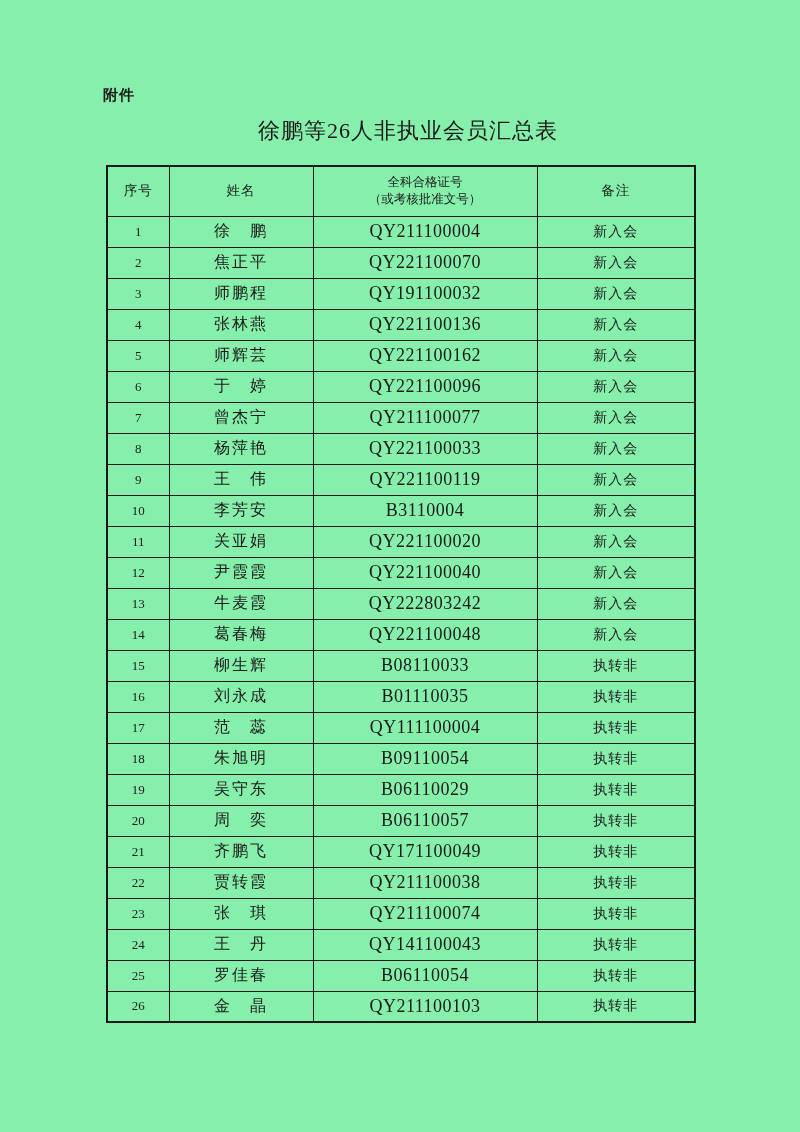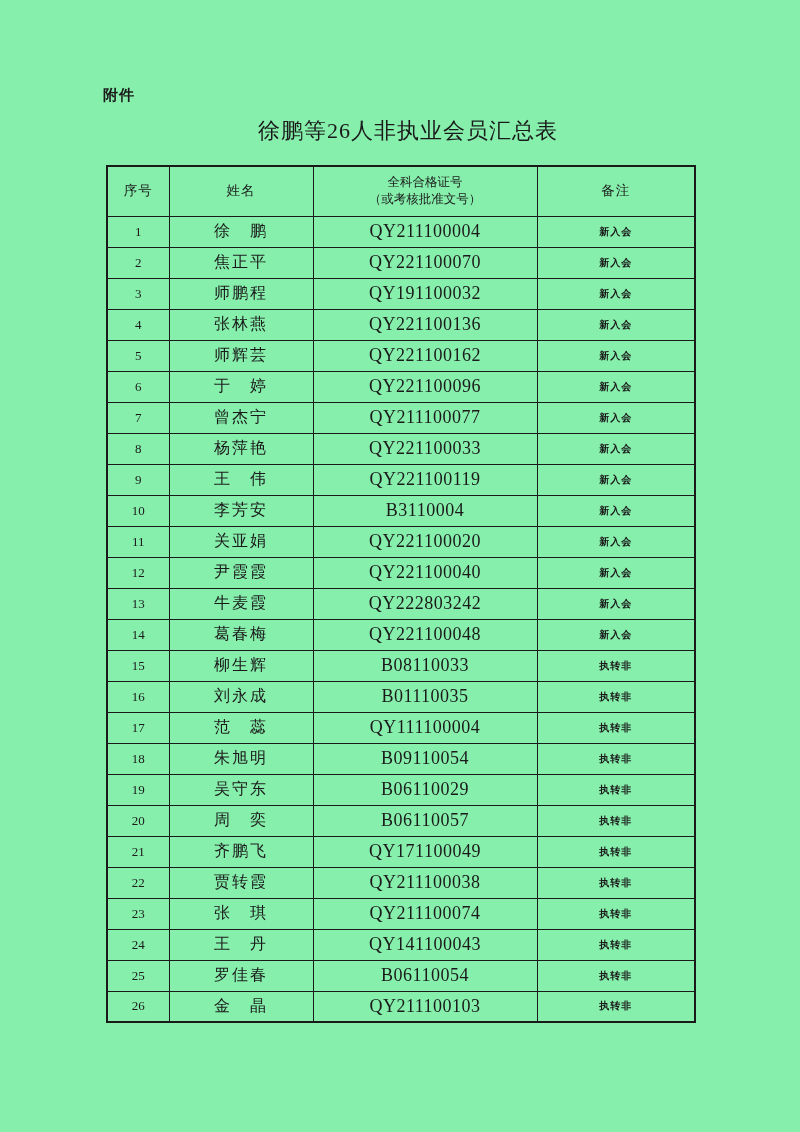--- a/index.html
+++ b/index.html
@@ -77,23 +77,22 @@
   }
   td.col-name {
     font-size: 16px;
     letter-spacing: 2px;
   }
   td.col-cert {
     font-size: 18px;
     letter-spacing: 0.5px;
   }
   td.col-remark {
-    font-size: 10px;
-    letter-spacing: 1px;
-    font-weight: bold;
+    font-size: 14px;
+    letter-spacing: 1px;
   }
 </style>
 </head>
 <body>
 
 <div class="page">
 
   <div class="attachment">附件</div>
 
   <div class="title">徐鹏等26人非执业会员汇总表</div>

